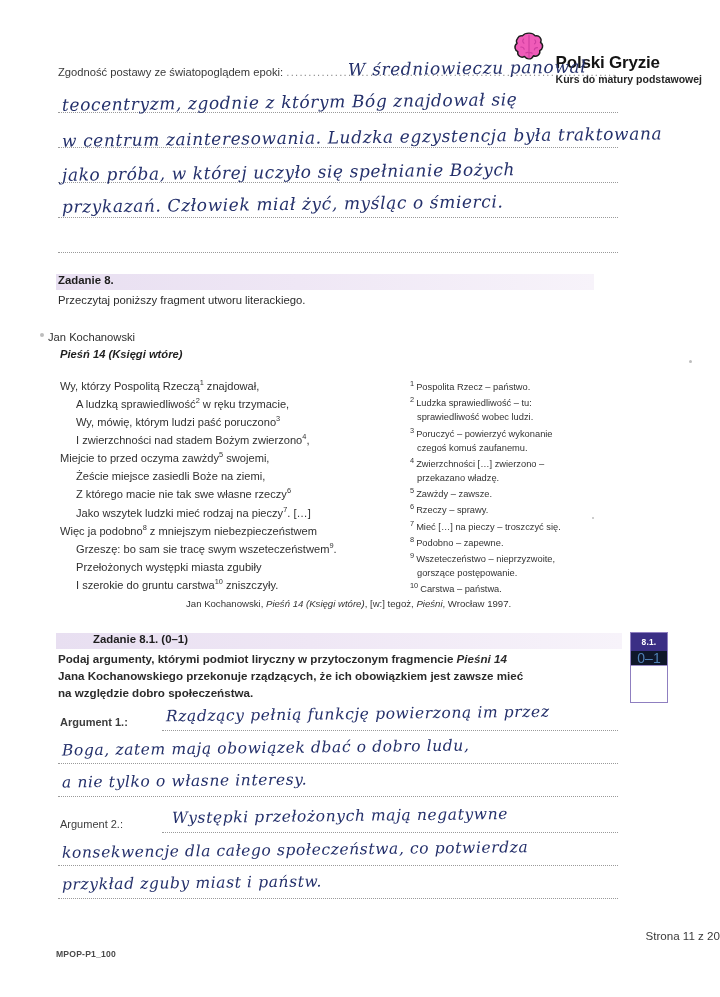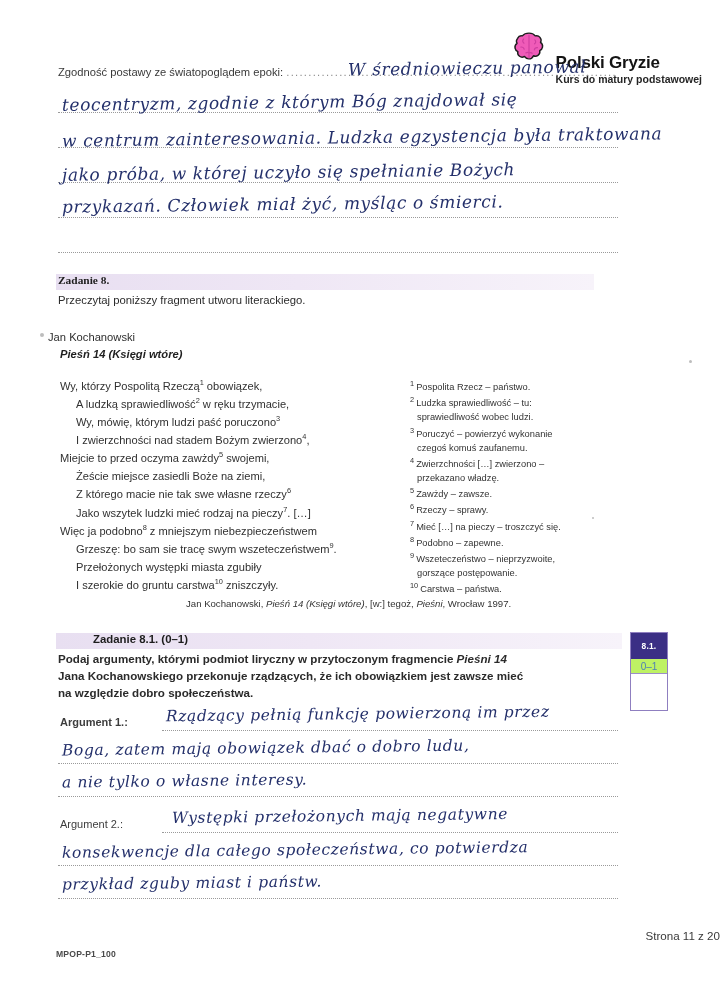--- a/index.html
+++ b/index.html
@@ -149,35 +149,35 @@
   
   .scorebox {
     position: absolute;
     left: 630px;
     top: 632px;
     width: 36px;
     border: 1px solid #8f7fc0;
     background: #ffffff;
   }
   .score-no {
-    height: 26px;
+    height: 18px;
     background: #3b2f85;
     color: #ffffff;
     font-size: 8.4px;
     font-weight: bold;
     display: flex;
     align-items: center;
     justify-content: center;
     letter-spacing: 0.2px;
   }
   .score-range {
     height: 14px;
-    background: #bef264;
+    background: #0f172a;
     color: #4f7fb5;
-    font-size: 10px;
+    font-size: 14px;
     display: flex;
     align-items: center;
     justify-content: center;
     border-bottom: 1px solid #9c8ec8;
   }
   .score-blank { height: 36px; background: #ffffff; }
 
   
   .arg-label {
     position: absolute;
@@ -236,28 +236,28 @@
   <div class="rule" style="left:58px; top:217px; width:560px;"></div>
   <div class="rule" style="left:58px; top:252px; width:560px;"></div>
 
   <div class="ink" style="left:348px; top:58px;">W średniowieczu panował</div>
   <div class="ink" style="left:62px; top:92px;">teocentryzm, zgodnie z którym Bóg znajdował się</div>
   <div class="ink" style="left:62px; top:127px;">w centrum zainteresowania. Ludzka egzystencja była traktowana</div>
   <div class="ink" style="left:62px; top:162px;">jako próba, w której uczyło się spełnianie Bożych</div>
   <div class="ink" style="left:62px; top:194px;">przykazań. Człowiek miał żyć, myśląc o śmierci.</div>
 
   <div class="task-band" style="top:274px; width:538px;"></div>
-  <div class="task-band-label" style="left:58px; top:274px;font-family:Liberation Serif, serif;">Zadanie 8.</div>
+  <div class="task-band-label" style="left:58px; top:274px;">Zadanie 8.</div>
   <div class="task-instr" style="left:58px; top:292px;">Przeczytaj poniższy fragment utworu literackiego.</div>
 
   <div class="author" style="left:48px; top:331px;">Jan Kochanowski</div>
   <div class="work-title" style="left:60px; top:348px;">Pieśń 14 (Księgi wtóre)</div>
 
   <div class="poem">
-    <div class="l"><span>Wy, którzy Pospolitą Rzeczą</span><sup>1</sup><span> obowiązek,</span></div>
+    <div class="l"><span>Wy, którzy Pospolitą Rzeczą</span><sup>1</sup><span> znajdował,</span></div>
     <div class="l ind"><span>A ludzką sprawiedliwość</span><sup>2</sup><span> w ręku trzymacie,</span></div>
     <div class="l ind"><span>Wy, mówię, którym ludzi paść poruczono</span><sup>3</sup><span></span></div>
     <div class="l ind"><span>I zwierzchności nad stadem Bożym zwierzono</span><sup>4</sup><span>,</span></div>
     <div class="l"><span>Miejcie to przed oczyma zawżdy</span><sup>5</sup><span> swojemi,</span></div>
     <div class="l ind"><span>Żeście miejsce zasiedli Boże na ziemi,</span><sup></sup><span></span></div>
     <div class="l ind"><span>Z którego macie nie tak swe własne rzeczy</span><sup>6</sup><span></span></div>
     <div class="l ind"><span>Jako wszytek ludzki mieć rodzaj na pieczy</span><sup>7</sup><span>. […]</span></div>
     <div class="l"><span>Więc ja podobno</span><sup>8</sup><span> z mniejszym niebezpieczeństwem</span></div>
     <div class="l ind"><span>Grzeszę: bo sam sie tracę swym wszeteczeństwem</span><sup>9</sup><span>.</span></div>
     <div class="l ind"><span>Przełożonych występki miasta zgubiły</span><sup></sup><span></span></div>

